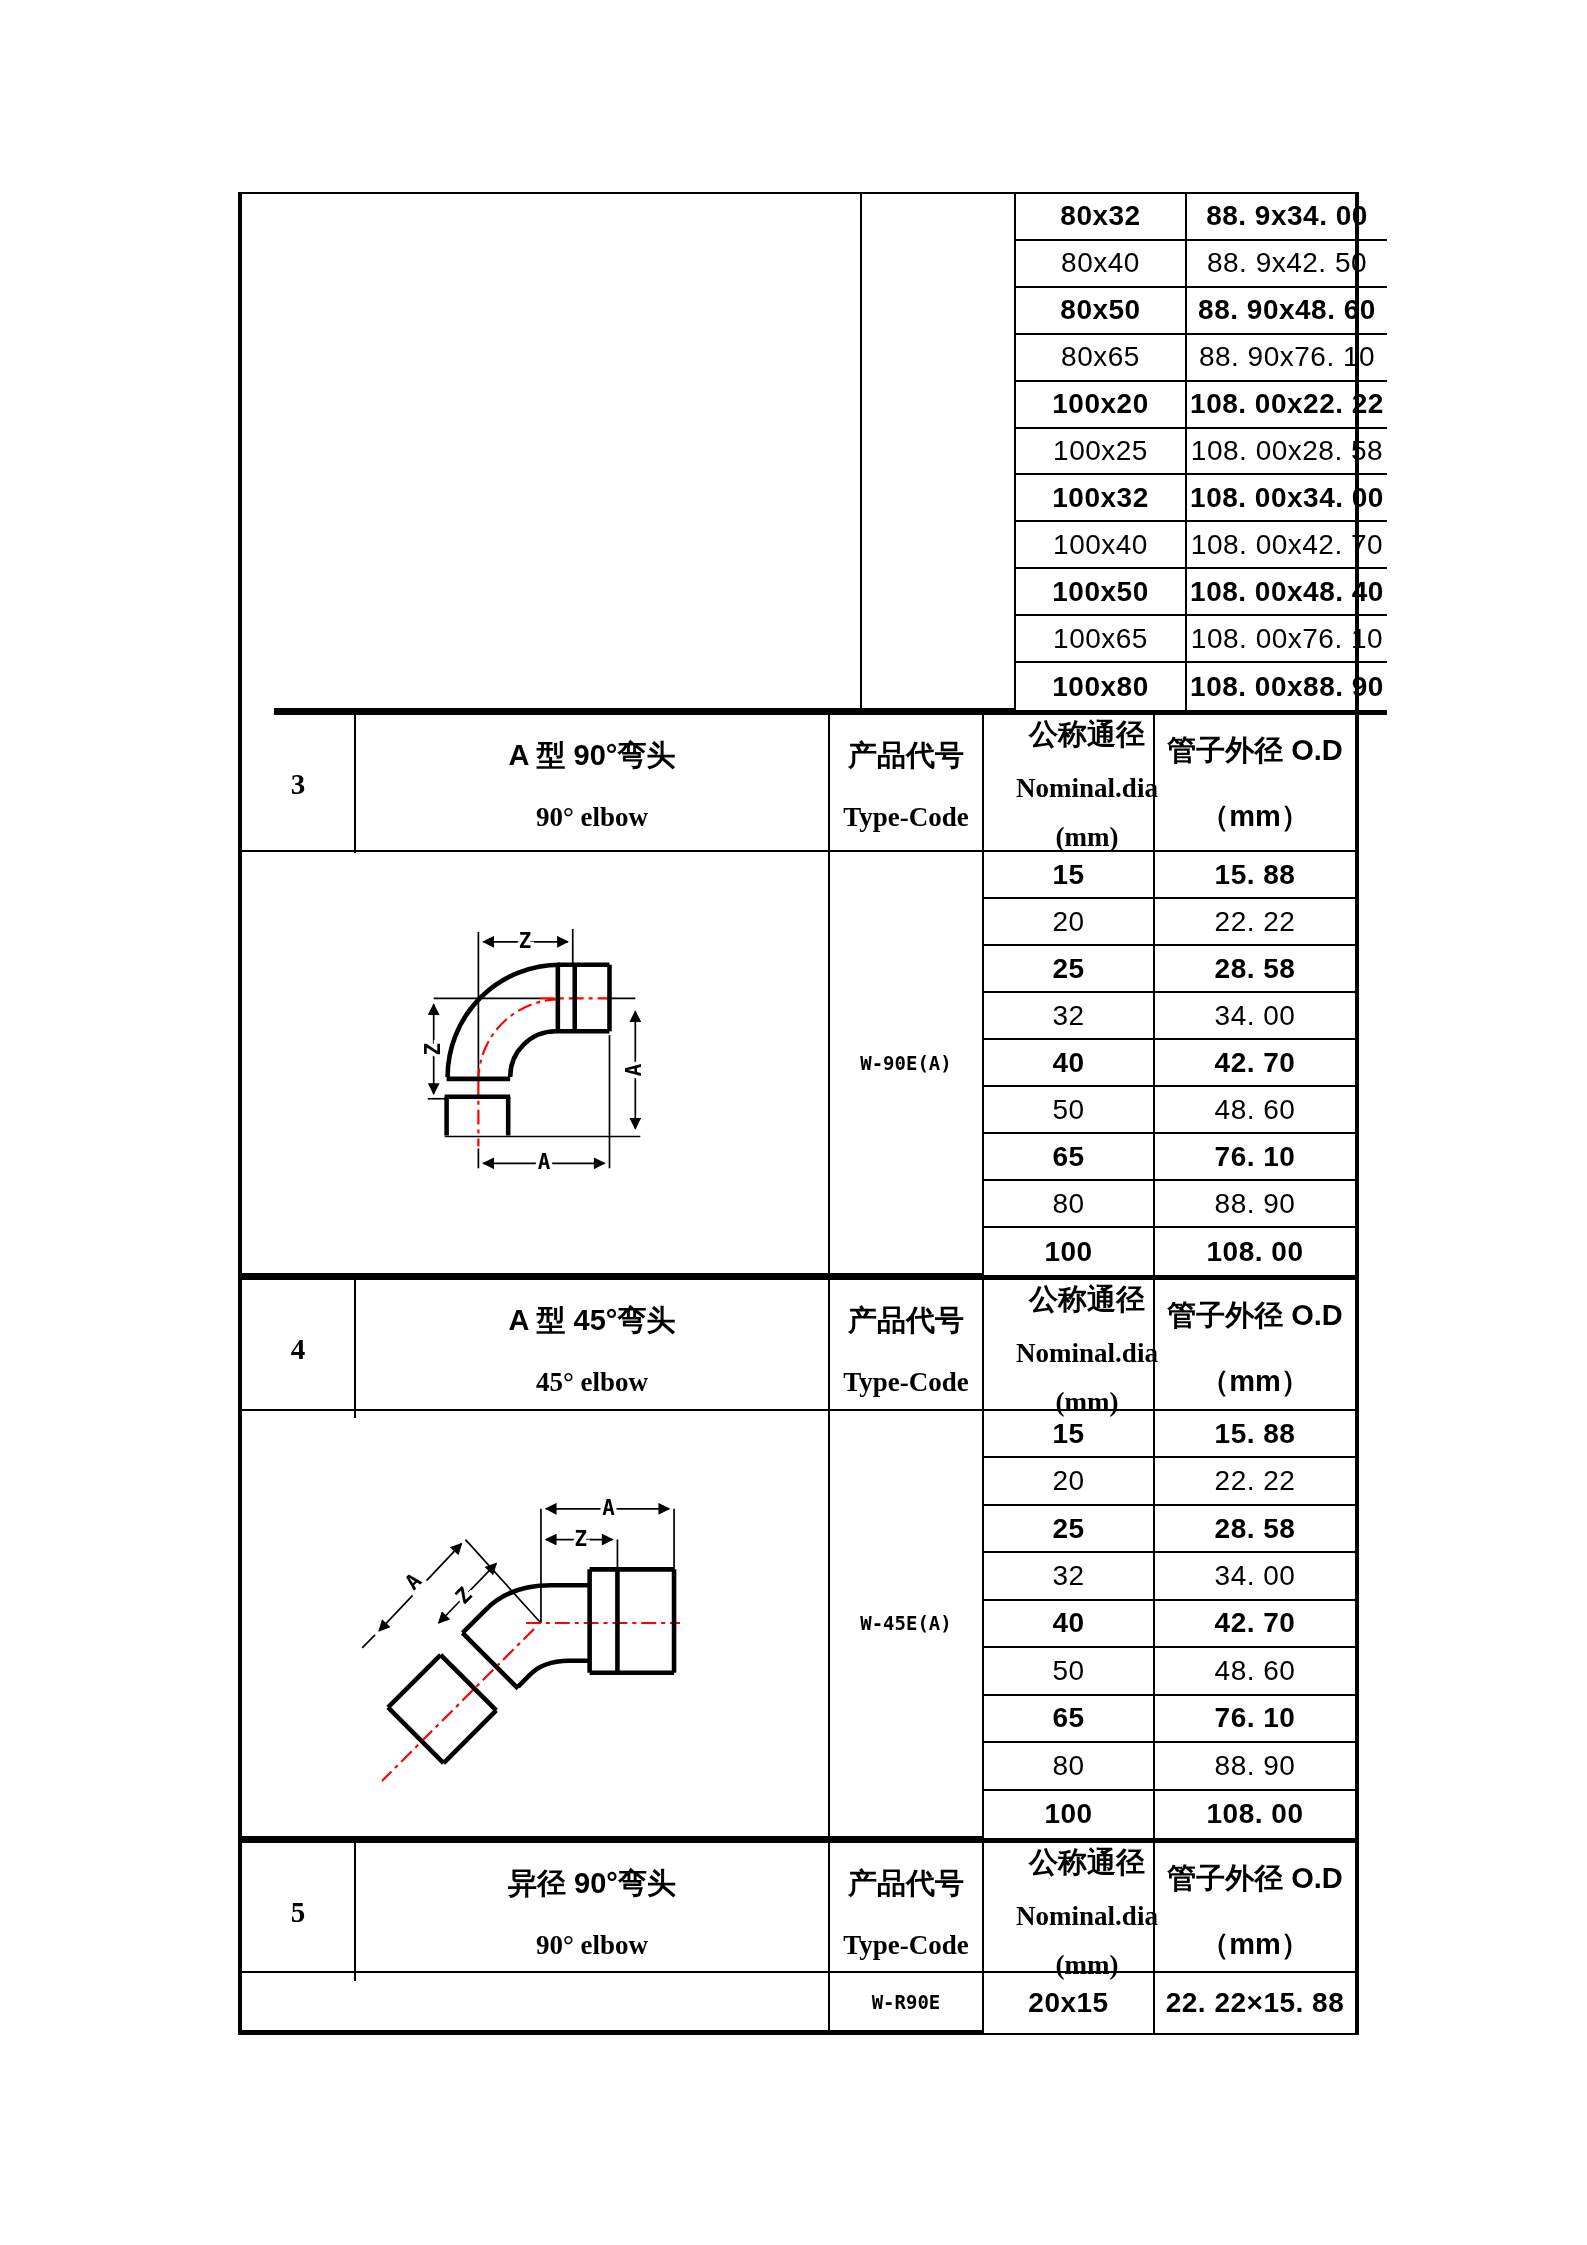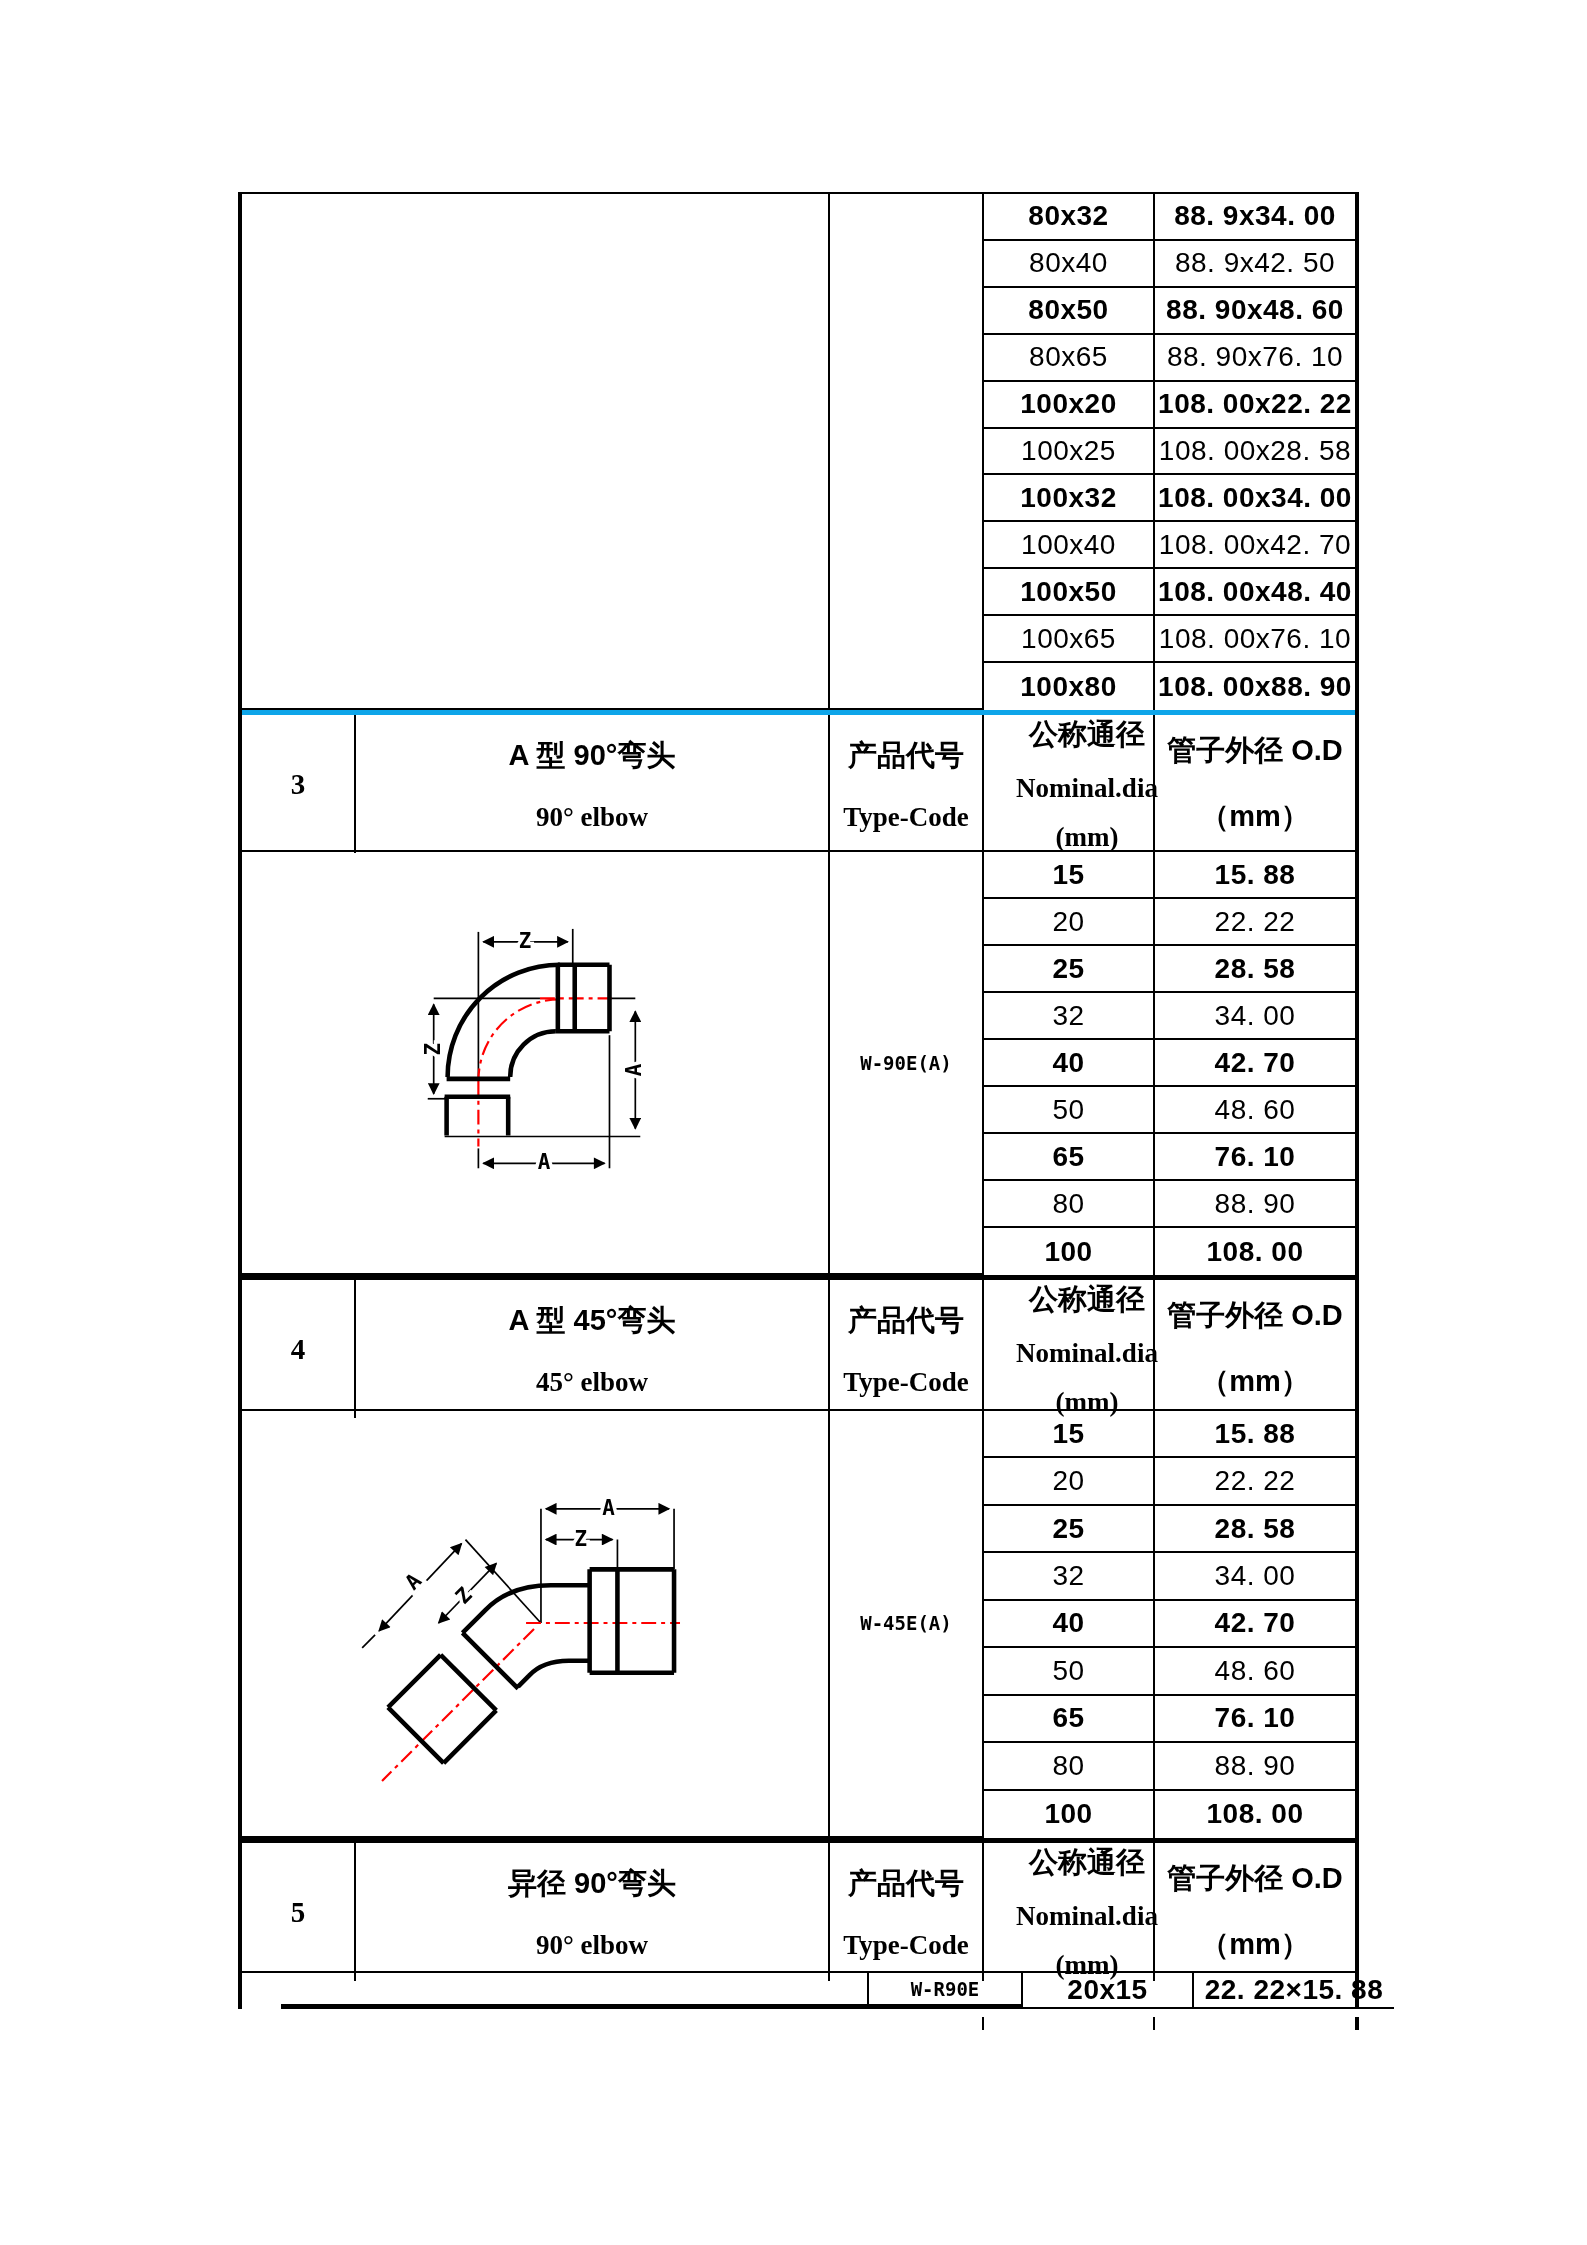--- a/index.html
+++ b/index.html
@@ -6,24 +6,24 @@
   html,body { width:1587px; height:2245px; background:#ffffff; position:relative;
               font-family:"Liberation Sans","DejaVu Sans",sans-serif; color:#000; }
 
   .tbl { position:absolute; left:238px; top:192px; width:1121px;
          border:2px solid #000; border-left-width:4px; border-right-width:4px; border-bottom:0; }
 
   .band, .hdr { display:grid; width:100%; }
   .band { grid-template-columns:588px 154px 171px 1fr; }
   .hdr  { grid-template-columns:114px 474px 154px 171px 1fr; border-bottom:2px solid #000; }
 
-  .bandA { grid-template-rows:repeat(11,1fr); height:521px; border-bottom:5px solid #0ea5e9; }
+  .bandA { grid-template-rows:repeat(11,1fr); height:521px; border-bottom:5px solid #000000;margin-left:32px; }
   .bandC { grid-template-rows:repeat(9,1fr);  height:428px; border-bottom:5px solid #000; }
   .bandE { grid-template-rows:repeat(9,1fr);  height:432px; border-bottom:5px solid #000; }
-  .bandG { height:36px;margin-left:39px; }
+  .bandG { height:62px; }
   .hdrB { height:137px; } .hdrD { height:131px; } .hdrF { height:130px; }
 
   .c { border-right:2px solid #000; border-bottom:2px solid #000;
        display:flex; align-items:center; justify-content:center; text-align:center; }
   .c.nr { border-right:0;text-align:right; } .c.nb { border-bottom:0; }
   .c.tk { border-bottom:5px solid #000; }
   .span2 { grid-row:1 / -1; }
 
   .num  { font-size:28px; font-weight:400; letter-spacing:0.5px; }
   .band > .c:nth-child(4n), .band > .c:nth-child(4n+3) { font-weight:700; }

